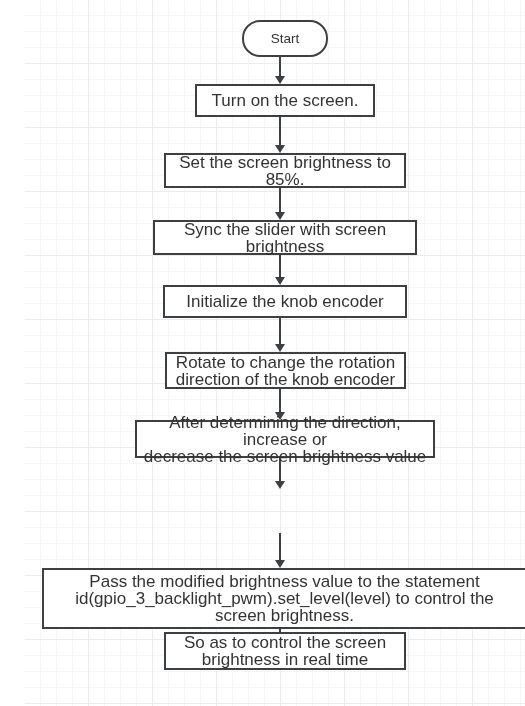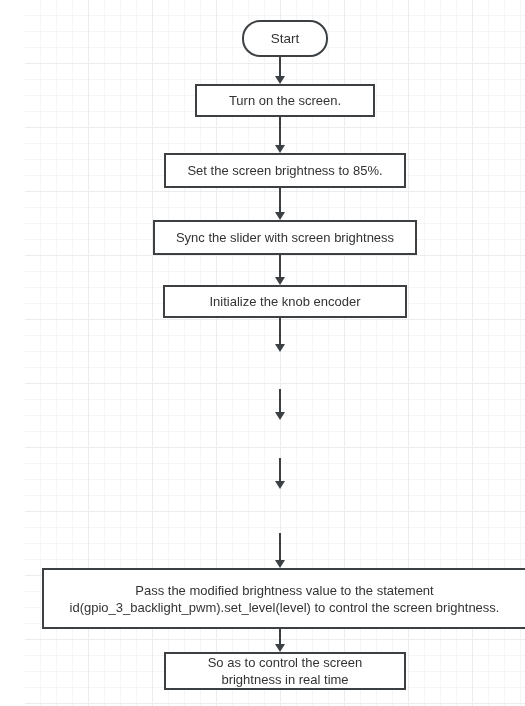--- a/index.html
+++ b/index.html
@@ -37,21 +37,21 @@
   .node {
     position: absolute;
     box-sizing: border-box;
     background-color: #ffffff;
     border: 2px solid #3c4043;
     display: flex;
     align-items: center;
     justify-content: center;
     text-align: center;
     color: #333333;
-    font-size: 13px;
+    font-size: 17px;
     line-height: 17px;
     padding: 2px 6px;
     white-space: pre-line;
   }
 
   .node.terminator {
     border-radius: 18px;
     font-size: 13.5px;
   }
 
@@ -117,17 +117,21 @@
     </div>
     <div class="connector" style="left: 250px; top: 629px; height: 23px;">
       <div class="stem" style="height: 15px;"></div>
       <div class="head"></div>
     </div>
     <div class="node terminator" style="left: 217px; top: 20px; width: 86px; height: 37px;">Start</div>
     <div class="node" style="left: 170px; top: 84px; width: 180px; height: 33px;">Turn on the screen.</div>
     <div class="node" style="left: 139px; top: 153px; width: 242px; height: 35px;">Set the screen brightness to 85%.</div>
     <div class="node" style="left: 128px; top: 220px; width: 264px; height: 35px;">Sync the slider with screen brightness</div>
     <div class="node" style="left: 138px; top: 285px; width: 244px; height: 33px;">Initialize the knob encoder</div>
+    <div class="node" style="left: 140px; top: 352px; width: 241px; height: 37px;">Rotate to change the rotation
+direction of the knob encoder</div>
+    <div class="node" style="left: 110px; top: 420px; width: 300px; height: 38px;">After determining the direction, increase or
+decrease the screen brightness value</div>
     <div class="node" style="left: 17px; top: 568px; width: 485px; height: 61px;">Pass the modified brightness value to the statement
 id(gpio_3_backlight_pwm).set_level(level) to control the screen brightness.</div>
-    <div class="node" style="left: 139px; top: 652px; width: 242px; height: 38px;">So as to control the screen
+    <div class="node" style="left: 139px; top: 632px; width: 242px; height: 38px;">So as to control the screen
 brightness in real time</div>
   </div>
 
 </body></html>

